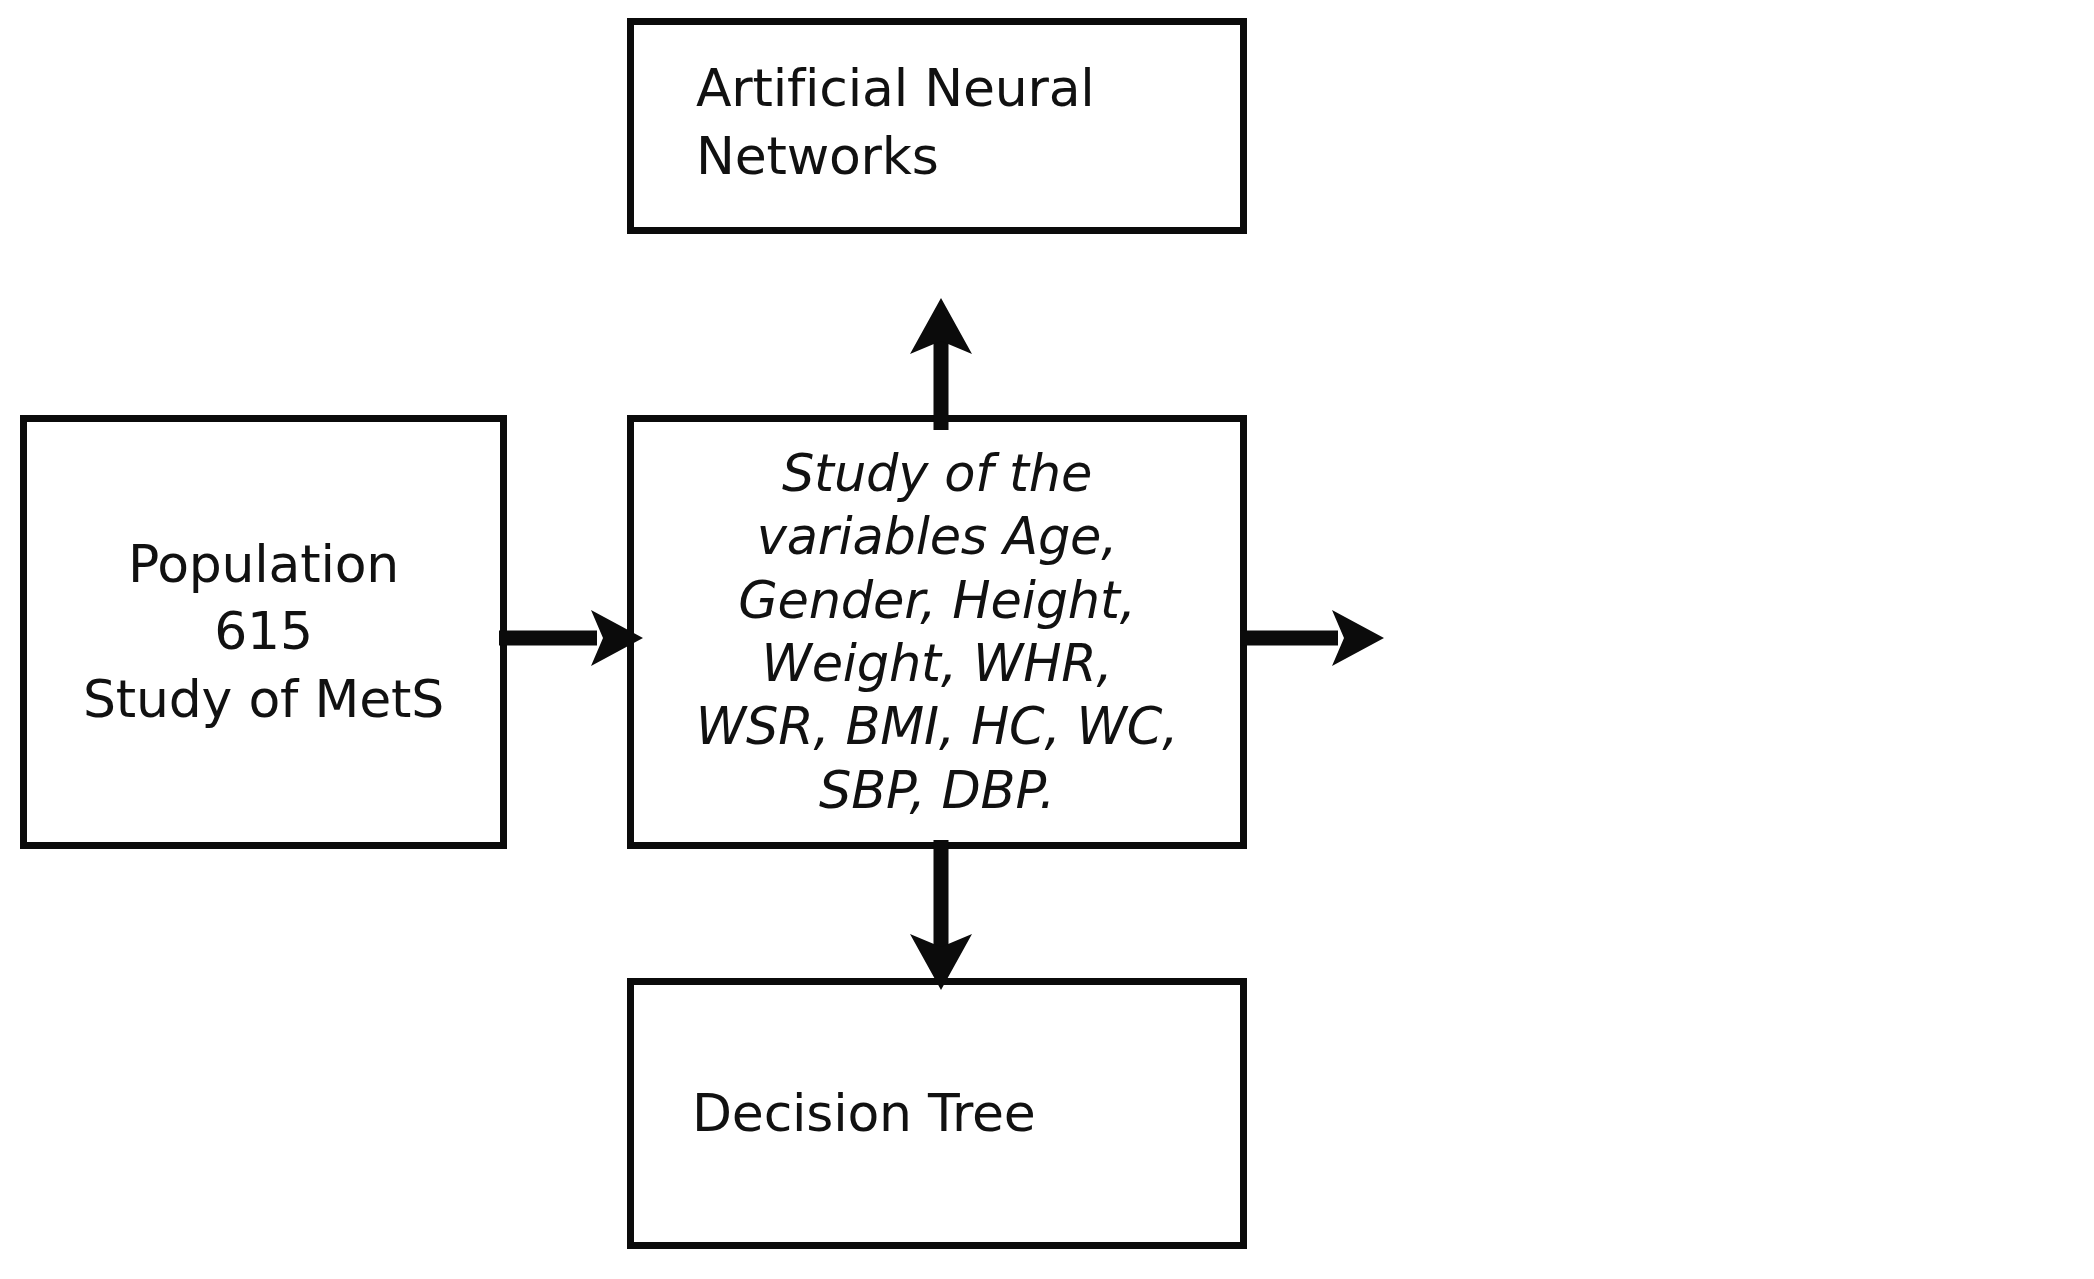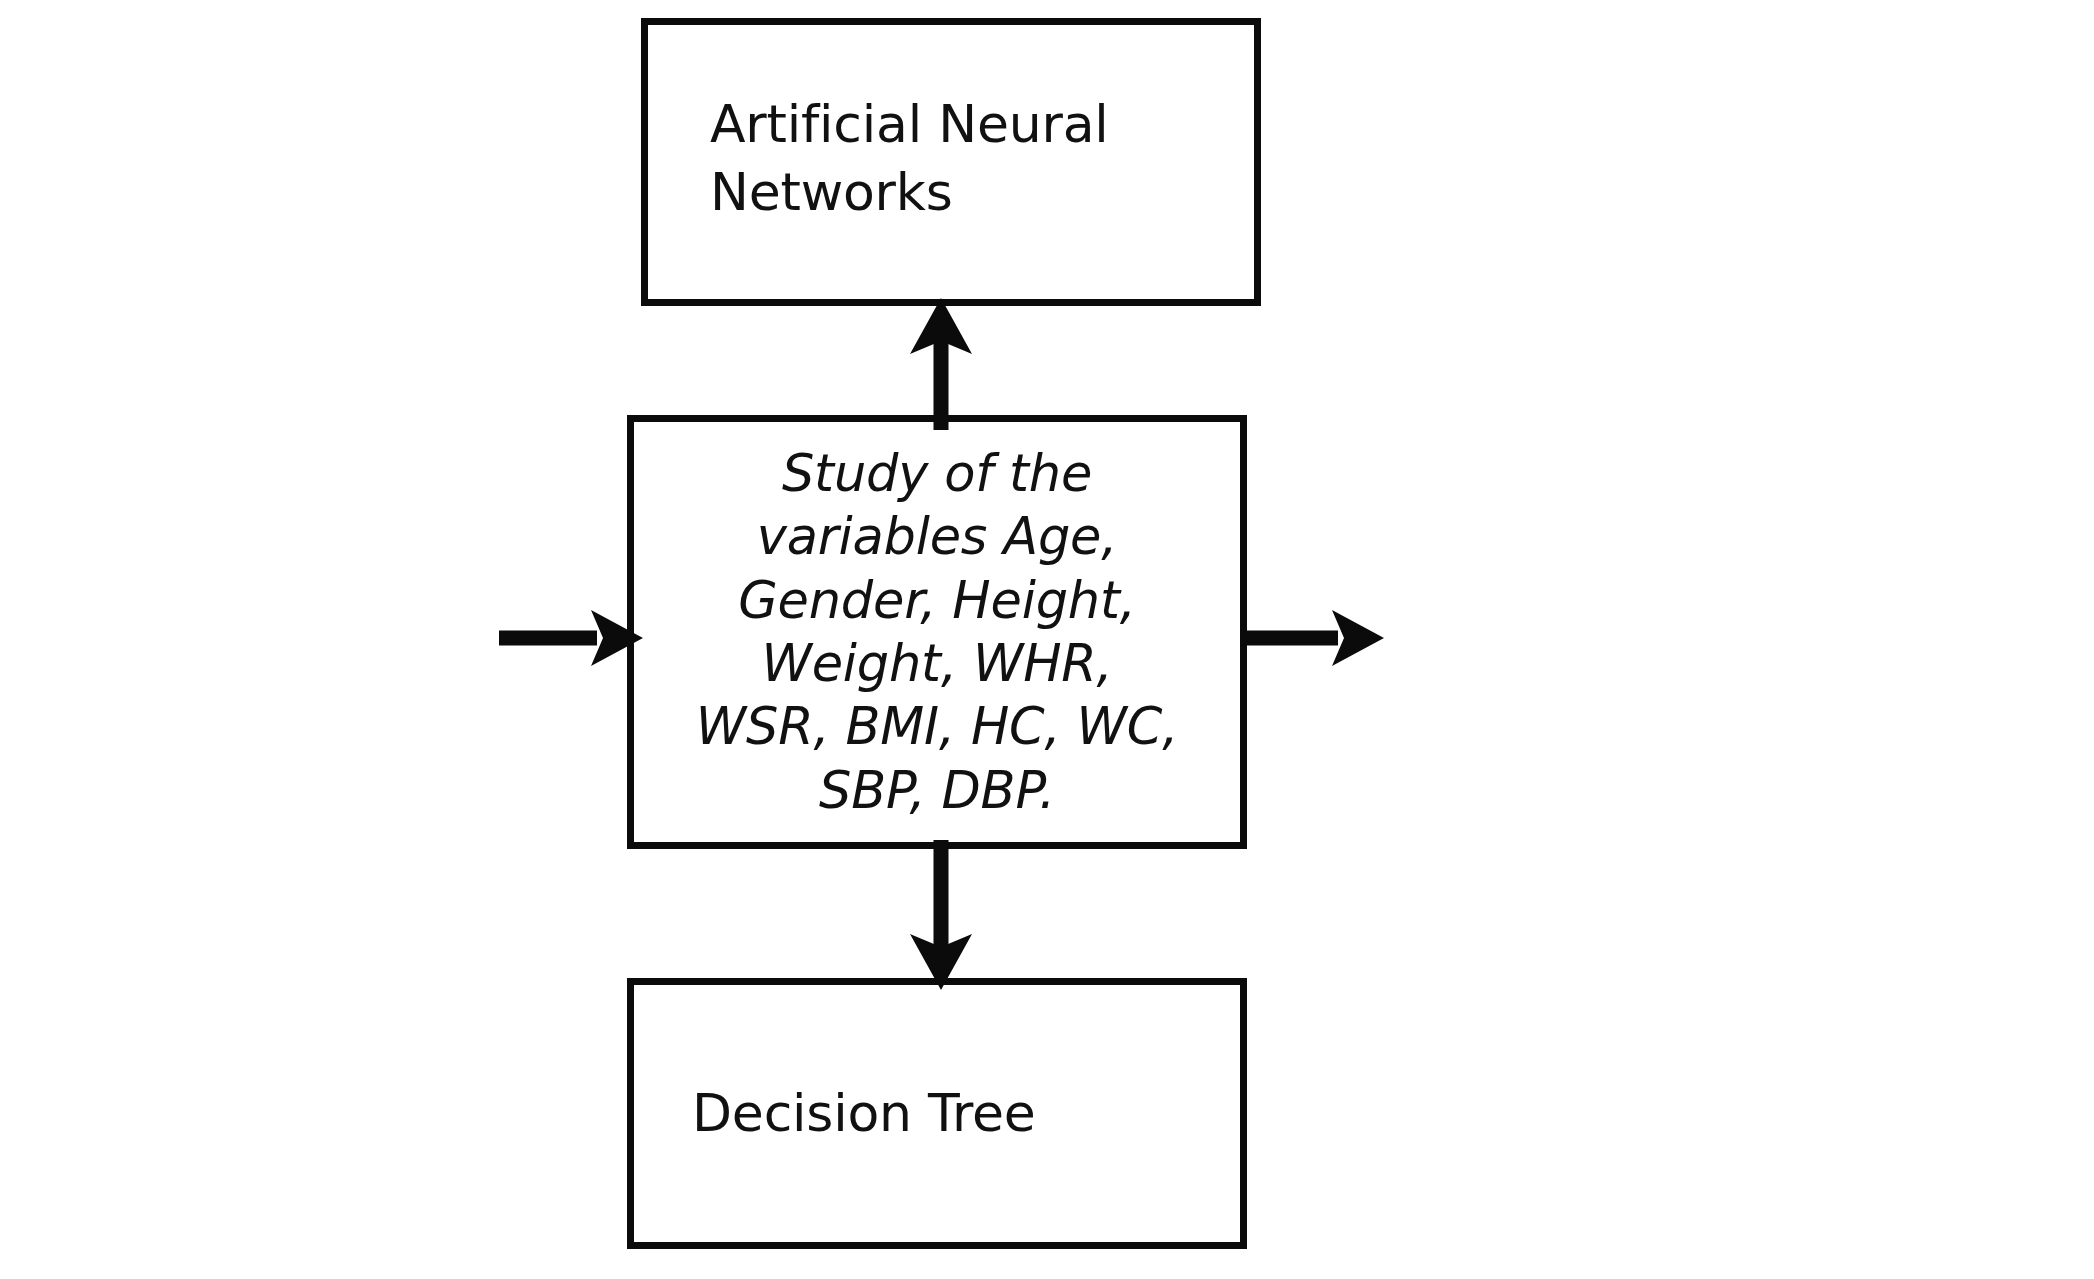--- a/index.html
+++ b/index.html
@@ -30,21 +30,21 @@
     width: 100%;
     font-family: "DejaVu Sans", "Liberation Sans", sans-serif;
     color: #111111;
     font-size: 52px;
     line-height: 1.30;
     letter-spacing: -0.2px;
     white-space: pre-line;
   }
   
   #node-ann {
-    left: 641px;  top: 18px;  width: 620px;  height: 288px;
+    left: 627px;  top: 18px;  width: 620px;  height: 216px;
   }
   #node-ann .node-text {
     text-align: left;
     padding: 0 0 0 62px;
     margin-top: -6px;
   }
   #node-population {
     left: 20px;   top: 415px; width: 487px;  height: 434px;
   }
   #node-population .node-text {
@@ -86,20 +86,25 @@
 </head>
 <body>
 
 <div id="canvas">
 
   <div class="node" id="node-ann">
     <div class="node-text">Artificial Neural
 Networks</div>
   </div>
 
+  <div class="node" id="node-population">
+    <div class="node-text">Population
+615
+Study of MetS</div>
+  </div>
 
   <div class="node" id="node-variables">
     <div class="node-text">Study of the
 variables Age,
 Gender, Height,
 Weight, WHR,
 WSR, BMI, HC, WC,
 SBP, DBP.</div>
   </div>
 

